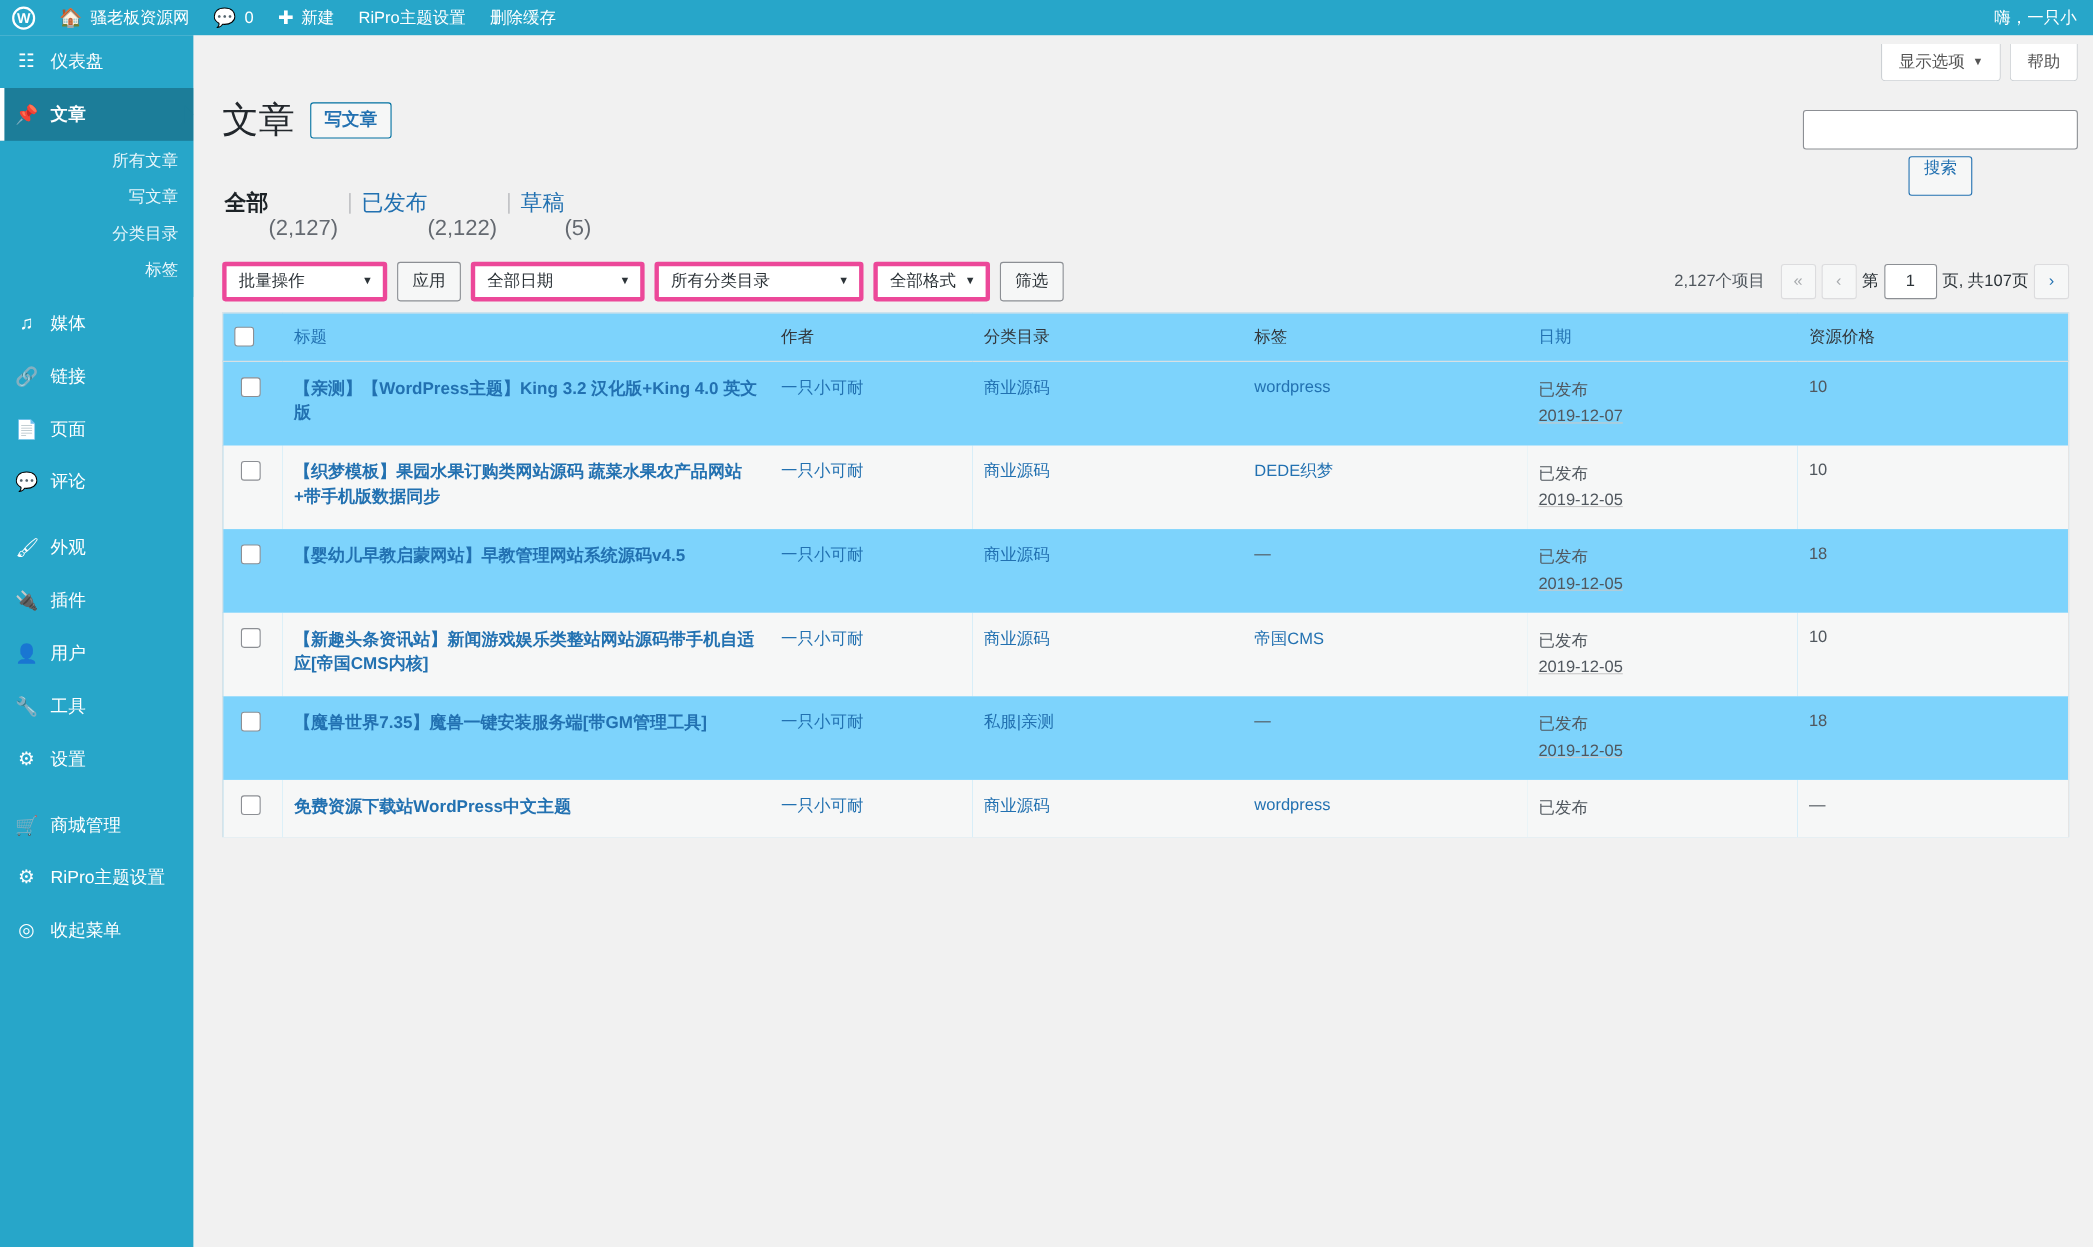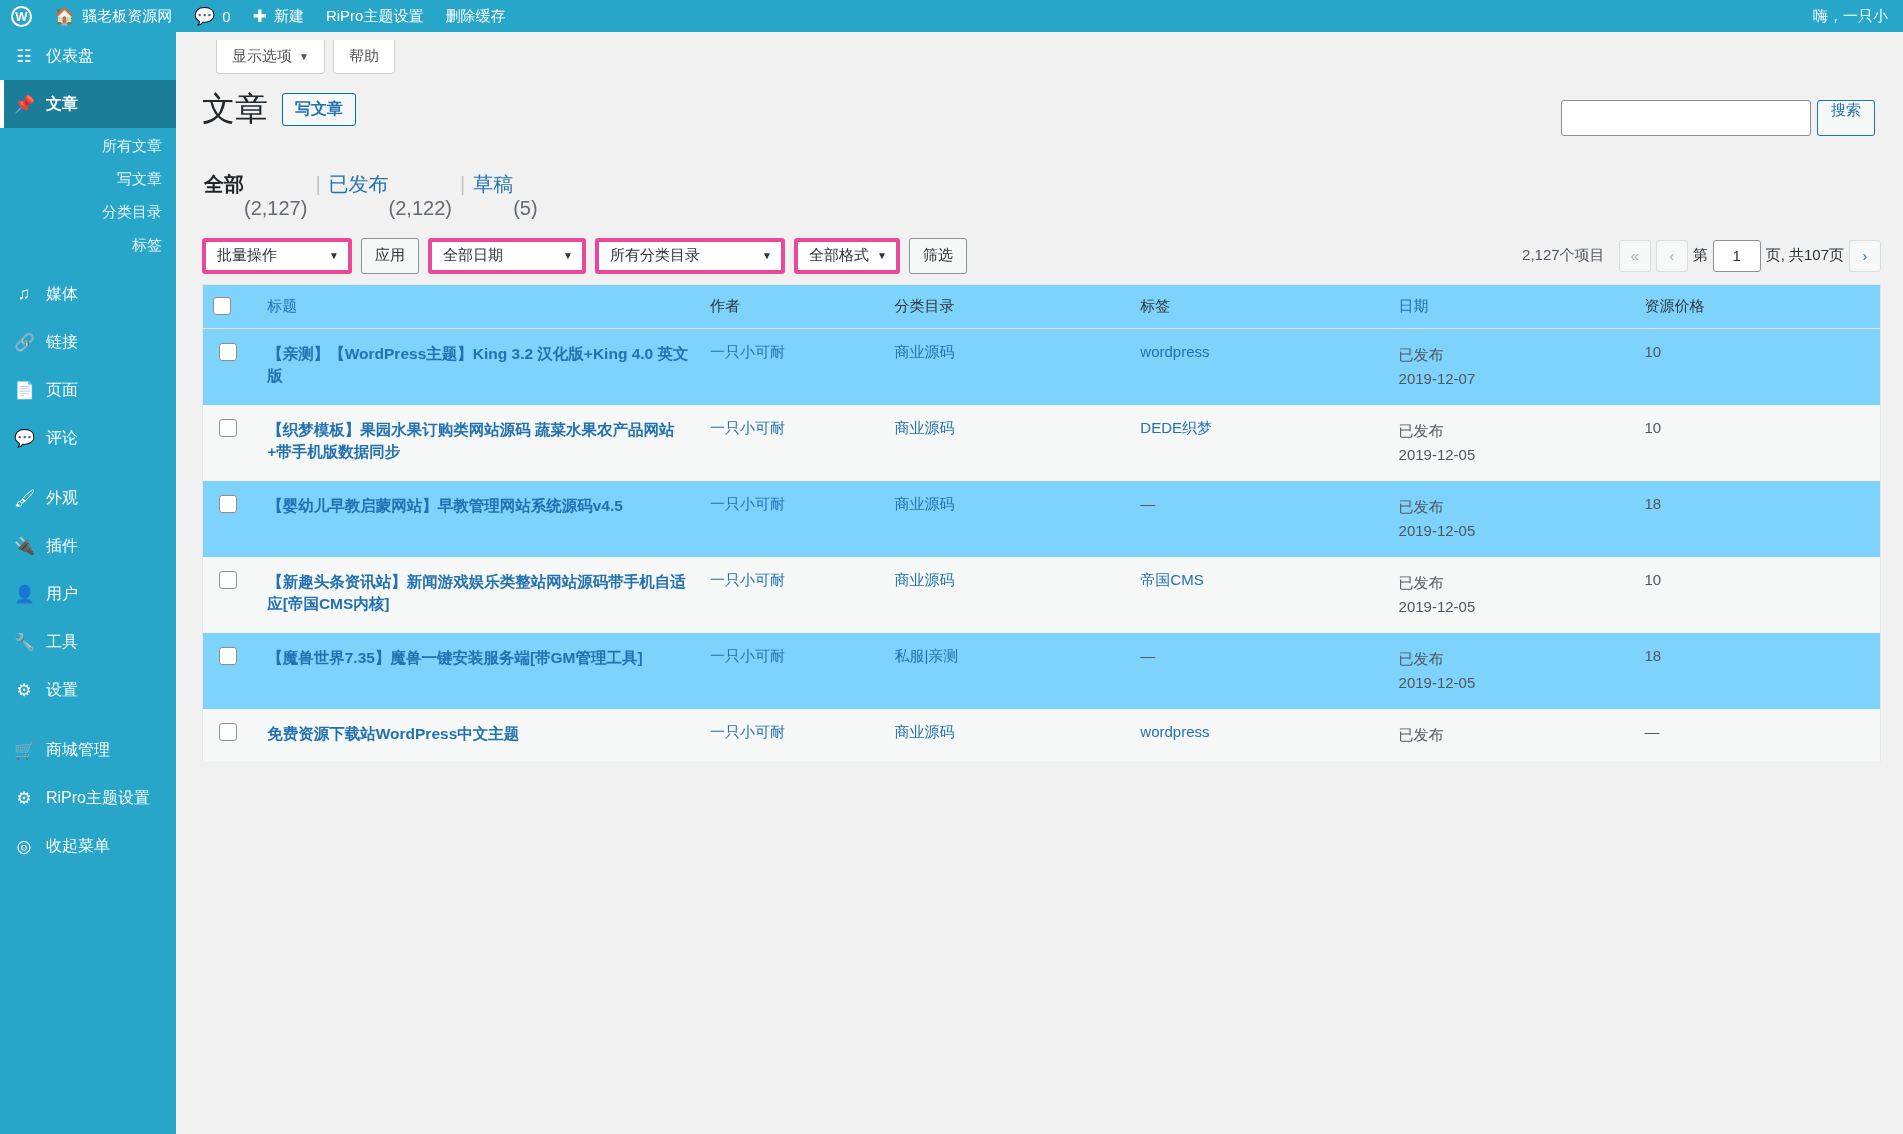--- a/index.html
+++ b/index.html
@@ -68,23 +68,22 @@
   .menu-sep { height: 12px; }
 
   
   #wpbody {
     position: absolute; top: 32px; left: 176px;
     width: 1727px; height: 1102px;
     background: #f1f1f1;
     overflow: hidden;
   }
   .screen-meta-links {
-    display: flex; justify-content: flex-start; gap: 8px;
+    display: flex; justify-content: flex-end; gap: 8px;
     padding: 8px 14px 0 0;
-    margin-left: 40px;
   }
   .meta-btn {
     background: #fff; border: 1px solid #ccd0d4; border-top: none;
     border-radius: 0 0 4px 4px;
     padding: 7px 15px; font-size: 15px; color: #555;
     display: flex; align-items: center; gap: 7px;
   }
   .caret { font-size: 10px; }
 
   .wrap { padding: 0 22px 0 26px; position: relative; }
@@ -98,22 +97,22 @@
   .subsubsub {
     margin: 18px 0 0 2px; font-size: 20px; color: #646970;
     display: flex; align-items: center; gap: 0; flex-wrap: wrap;
   }
   .subsubsub .sslink { color: #2271b1; }
   .subsubsub .sslink.current { color: #1d2327; font-weight: bold; }
   .subsubsub .count { color: #646970; margin-top: 48px; }
   .subsubsub .sep { color: #c3c4c7; margin: 0 8px; }
 
   .search-box {
-    position: absolute; right: 28px; top: 12px;
-    display: flex; align-items: center; gap: 6px;
+    position: absolute; right: 14px; top: 12px;
+    display: flex; align-items: center; gap: 6px; flex-direction: column;
   }
   .search-box input {
     width: 250px; height: 36px;
     border: 1px solid #8c8f94; border-radius: 3px;
     padding: 0 9px; font-size: 15px; background: #fff;
   }
   .search-submit {
     background: #f6f7f7; border: 1px solid #2271b1; color: #2271b1;
     border-radius: 3px; height: 36px; padding: 0 13px; font-size: 15px;
   }
@@ -172,21 +171,21 @@
   .col-cat { width: 200px; }
   .col-tags { width: 210px; }
   .col-date { width: 200px; }
   .col-price { width: 200px; }
   .row-title {
     color: #2271b1; font-weight: bold; font-size: 15.5px;
     line-height: 1.45; display: block;
   }
   .lnk { color: #2271b1; }
   .date-status { color: #50575e; line-height: 1.6; }
-  .date-val { text-decoration-color: #c9c9c9; }
+  .date-val { text-decoration: underline; text-decoration-color: #c9c9c9; }
   .dash { color: #50575e; }
   input[type=checkbox] {
     width: 18px; height: 18px; border: 1px solid #8c8f94;
     border-radius: 3px; background: #fff; appearance: none;
     display: inline-block; vertical-align: top;
   }
 </style>
 </head>
 <body>
 

